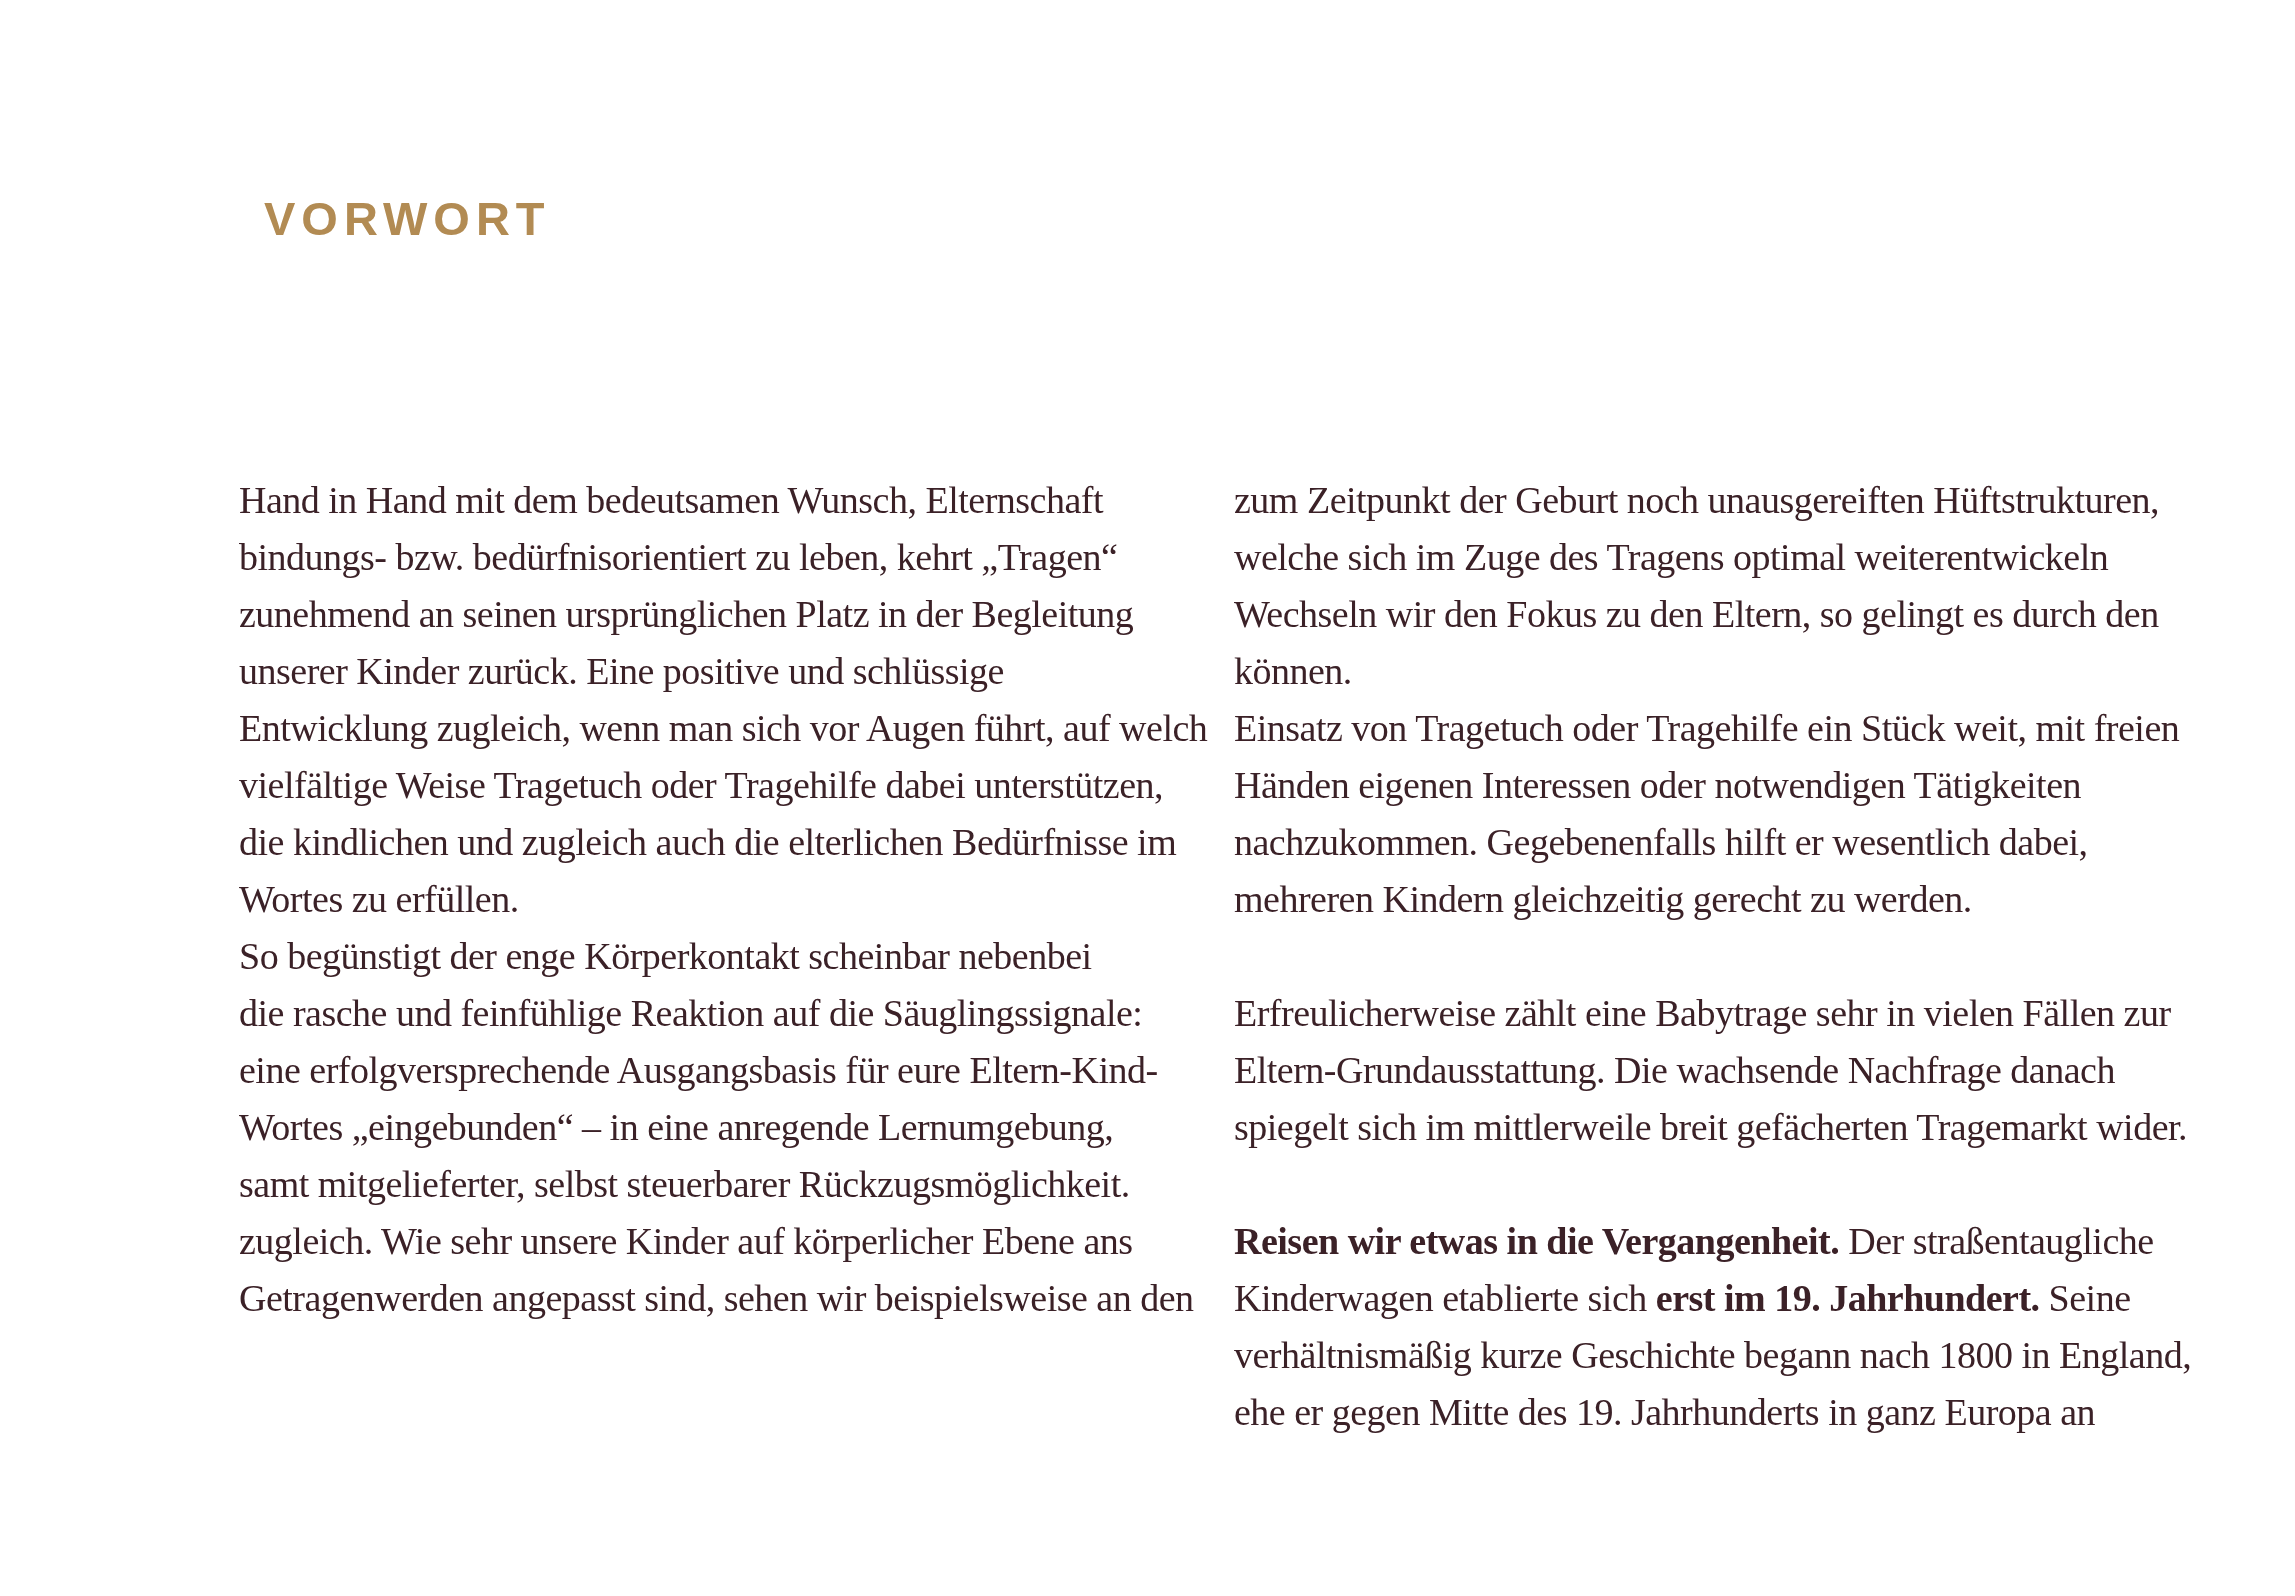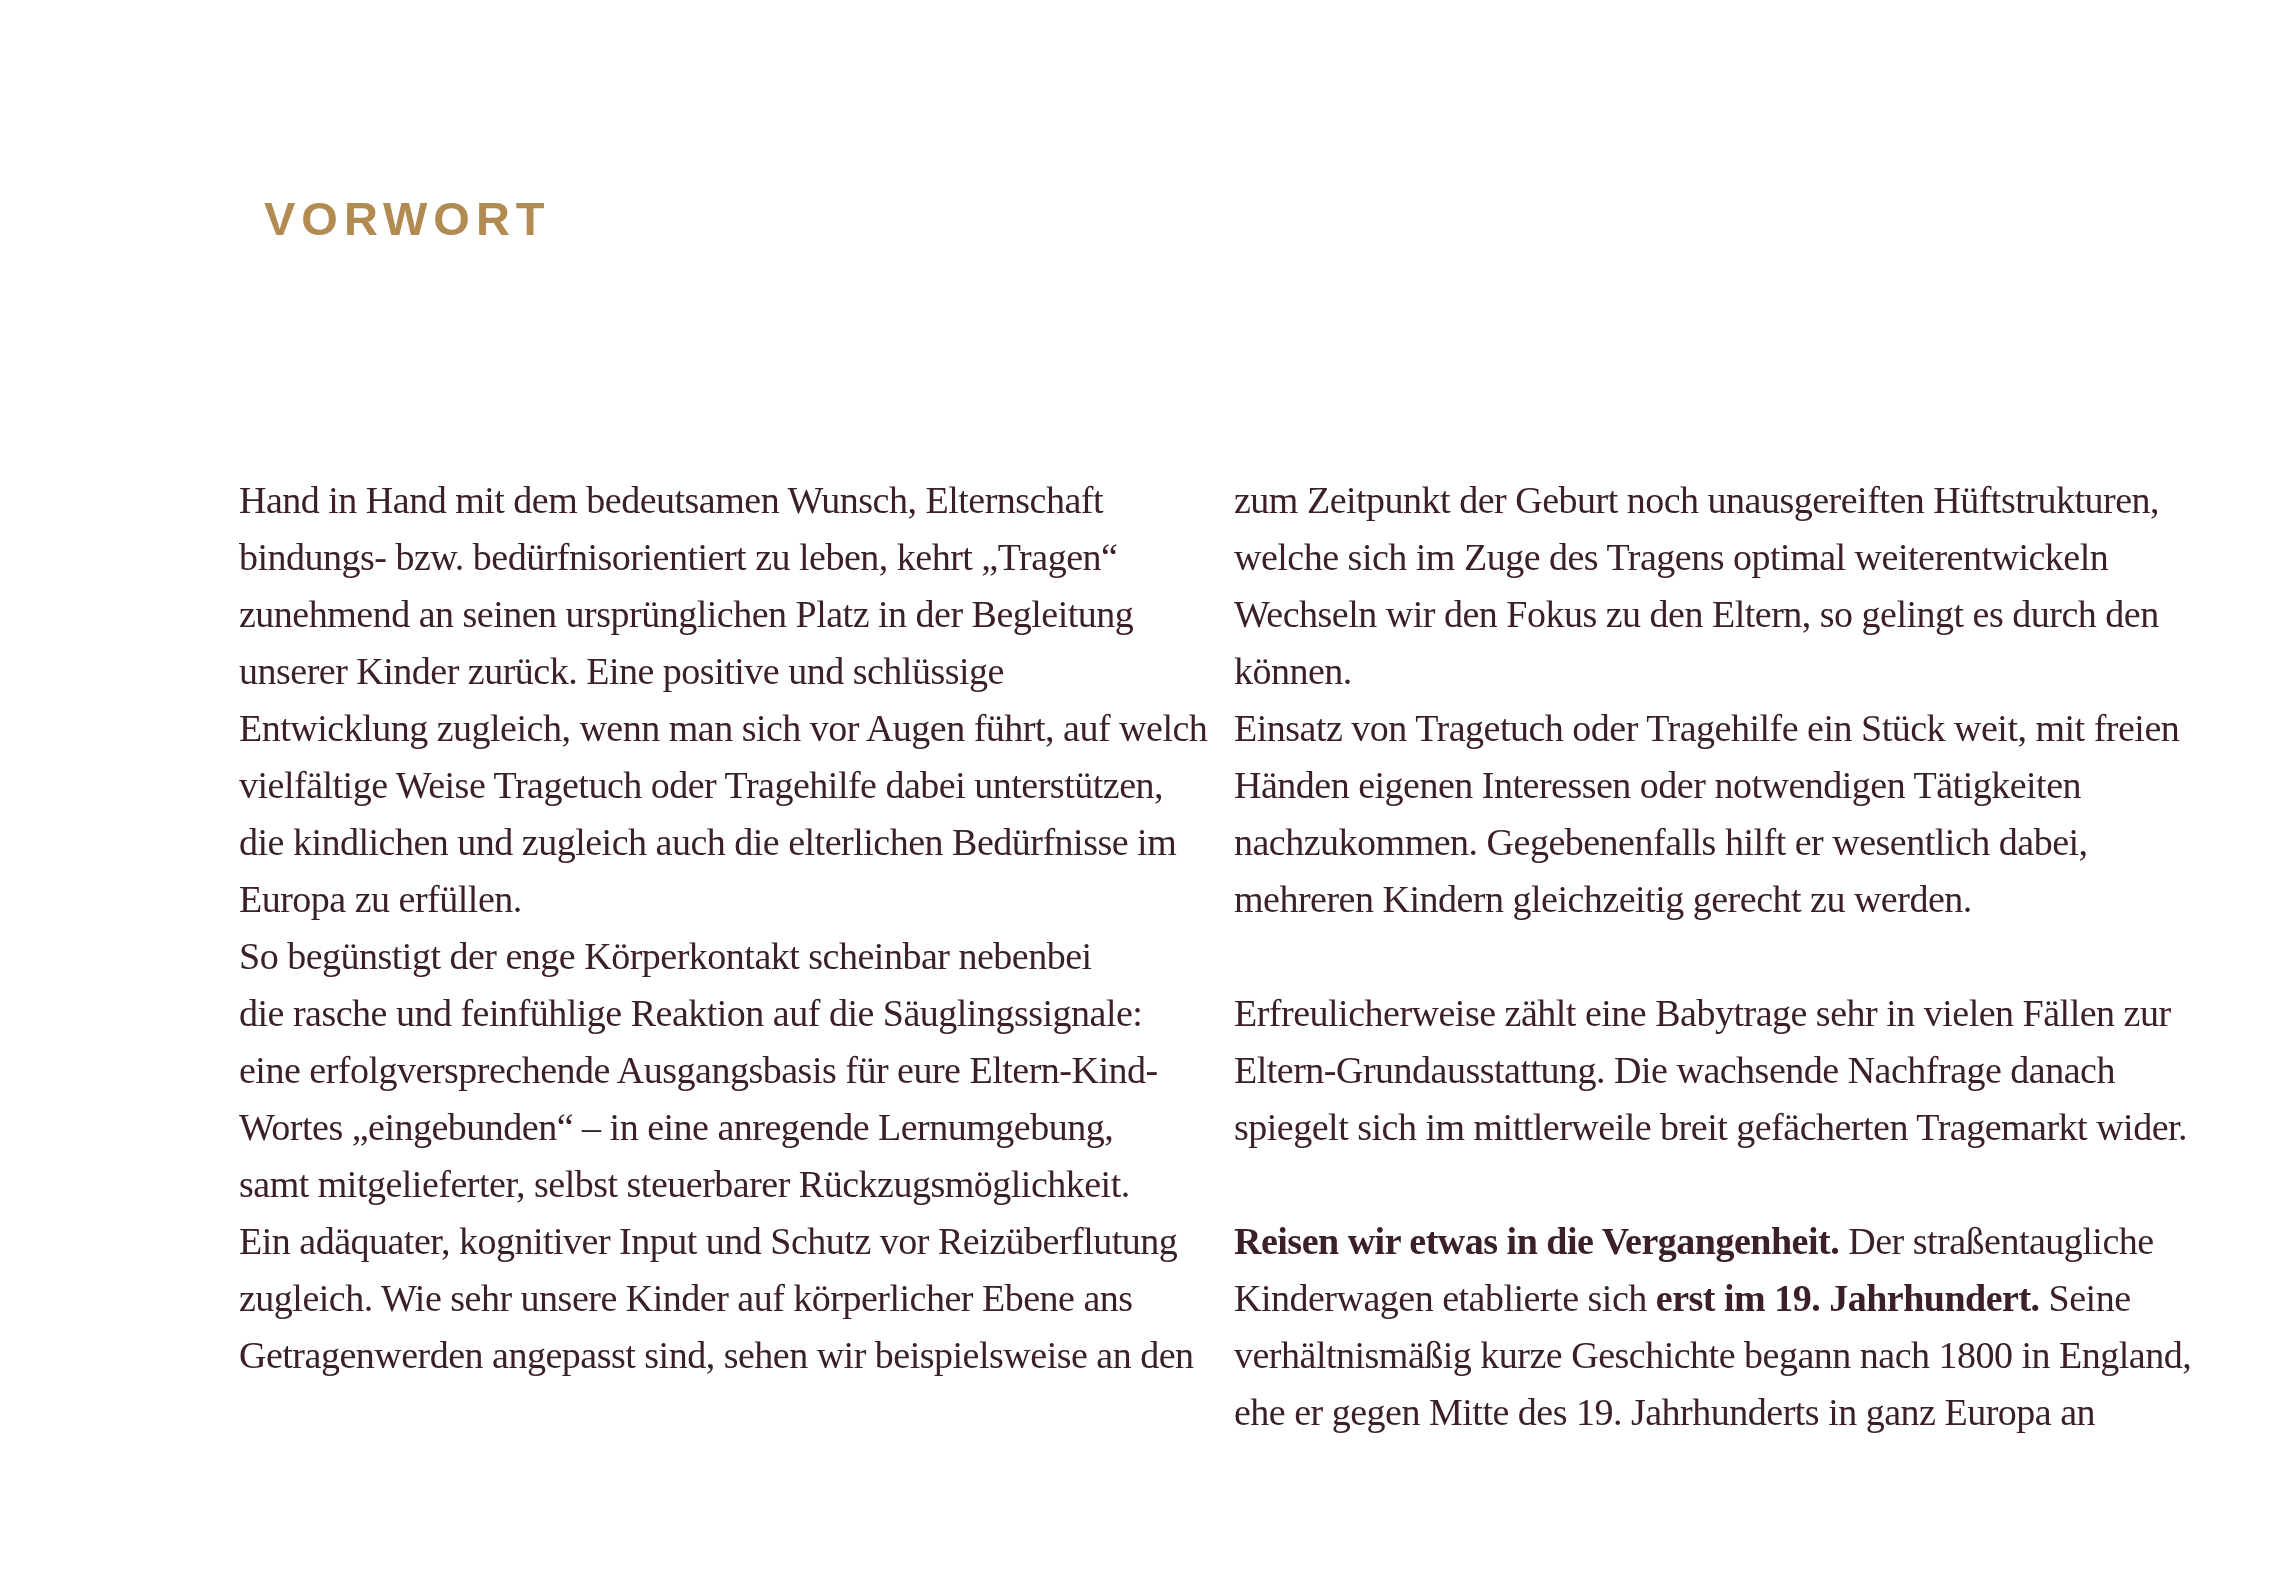--- a/index.html
+++ b/index.html
@@ -50,27 +50,26 @@
   <h1 class="heading" style="color: rgb(178, 139, 83);">VORWORT</h1>
 
   <div class="col col-left" style="color: rgb(59, 33, 39);">
       <div class="line"><span>Hand in Hand mit dem bedeutsamen Wunsch, Elternschaft</span></div>
       <div class="line"><span>bindungs- bzw. bedürfnisorientiert zu leben, kehrt „Tragen“</span></div>
       <div class="line"><span>zunehmend an seinen ursprünglichen Platz in der Begleitung</span></div>
       <div class="line"><span>unserer Kinder zurück. Eine positive und schlüssige</span></div>
       <div class="line"><span>Entwicklung zugleich, wenn man sich vor Augen führt, auf welch</span></div>
       <div class="line"><span>vielfältige Weise Tragetuch oder Tragehilfe dabei unterstützen,</span></div>
       <div class="line"><span>die kindlichen und zugleich auch die elterlichen Bedürfnisse im</span></div>
-      <div class="line"><span>Europa zu erfüllen.</span></div>
+      <div class="line"><span>Wortes zu erfüllen.</span></div>
       <div class="line"><span>So begünstigt der enge Körperkontakt scheinbar nebenbei</span></div>
       <div class="line"><span>die rasche und feinfühlige Reaktion auf die Säuglingssignale:</span></div>
       <div class="line"><span>eine erfolgversprechende Ausgangsbasis für eure Eltern-Kind-</span></div>
       <div class="line"><span>Wortes „eingebunden“ – in eine anregende Lernumgebung,</span></div>
       <div class="line"><span>samt mitgelieferter, selbst steuerbarer Rückzugsmöglichkeit.</span></div>
-      <div class="line"><span>Ein adäquater, kognitiver Input und Schutz vor Reizüberflutung</span></div>
       <div class="line"><span>zugleich. Wie sehr unsere Kinder auf körperlicher Ebene ans</span></div>
       <div class="line"><span>Getragenwerden angepasst sind, sehen wir beispielsweise an den</span></div>
     </div>
 
   <div class="col col-right" style="color: rgb(59, 33, 39);">
       <div class="line"><span>zum Zeitpunkt der Geburt noch unausgereiften Hüftstrukturen,</span></div>
       <div class="line"><span>welche sich im Zuge des Tragens optimal weiterentwickeln</span></div>
       <div class="line"><span>Wechseln wir den Fokus zu den Eltern, so gelingt es durch den</span></div>
       <div class="line"><span>können.</span></div>
       <div class="line"><span>Einsatz von Tragetuch oder Tragehilfe ein Stück weit, mit freien</span></div>

